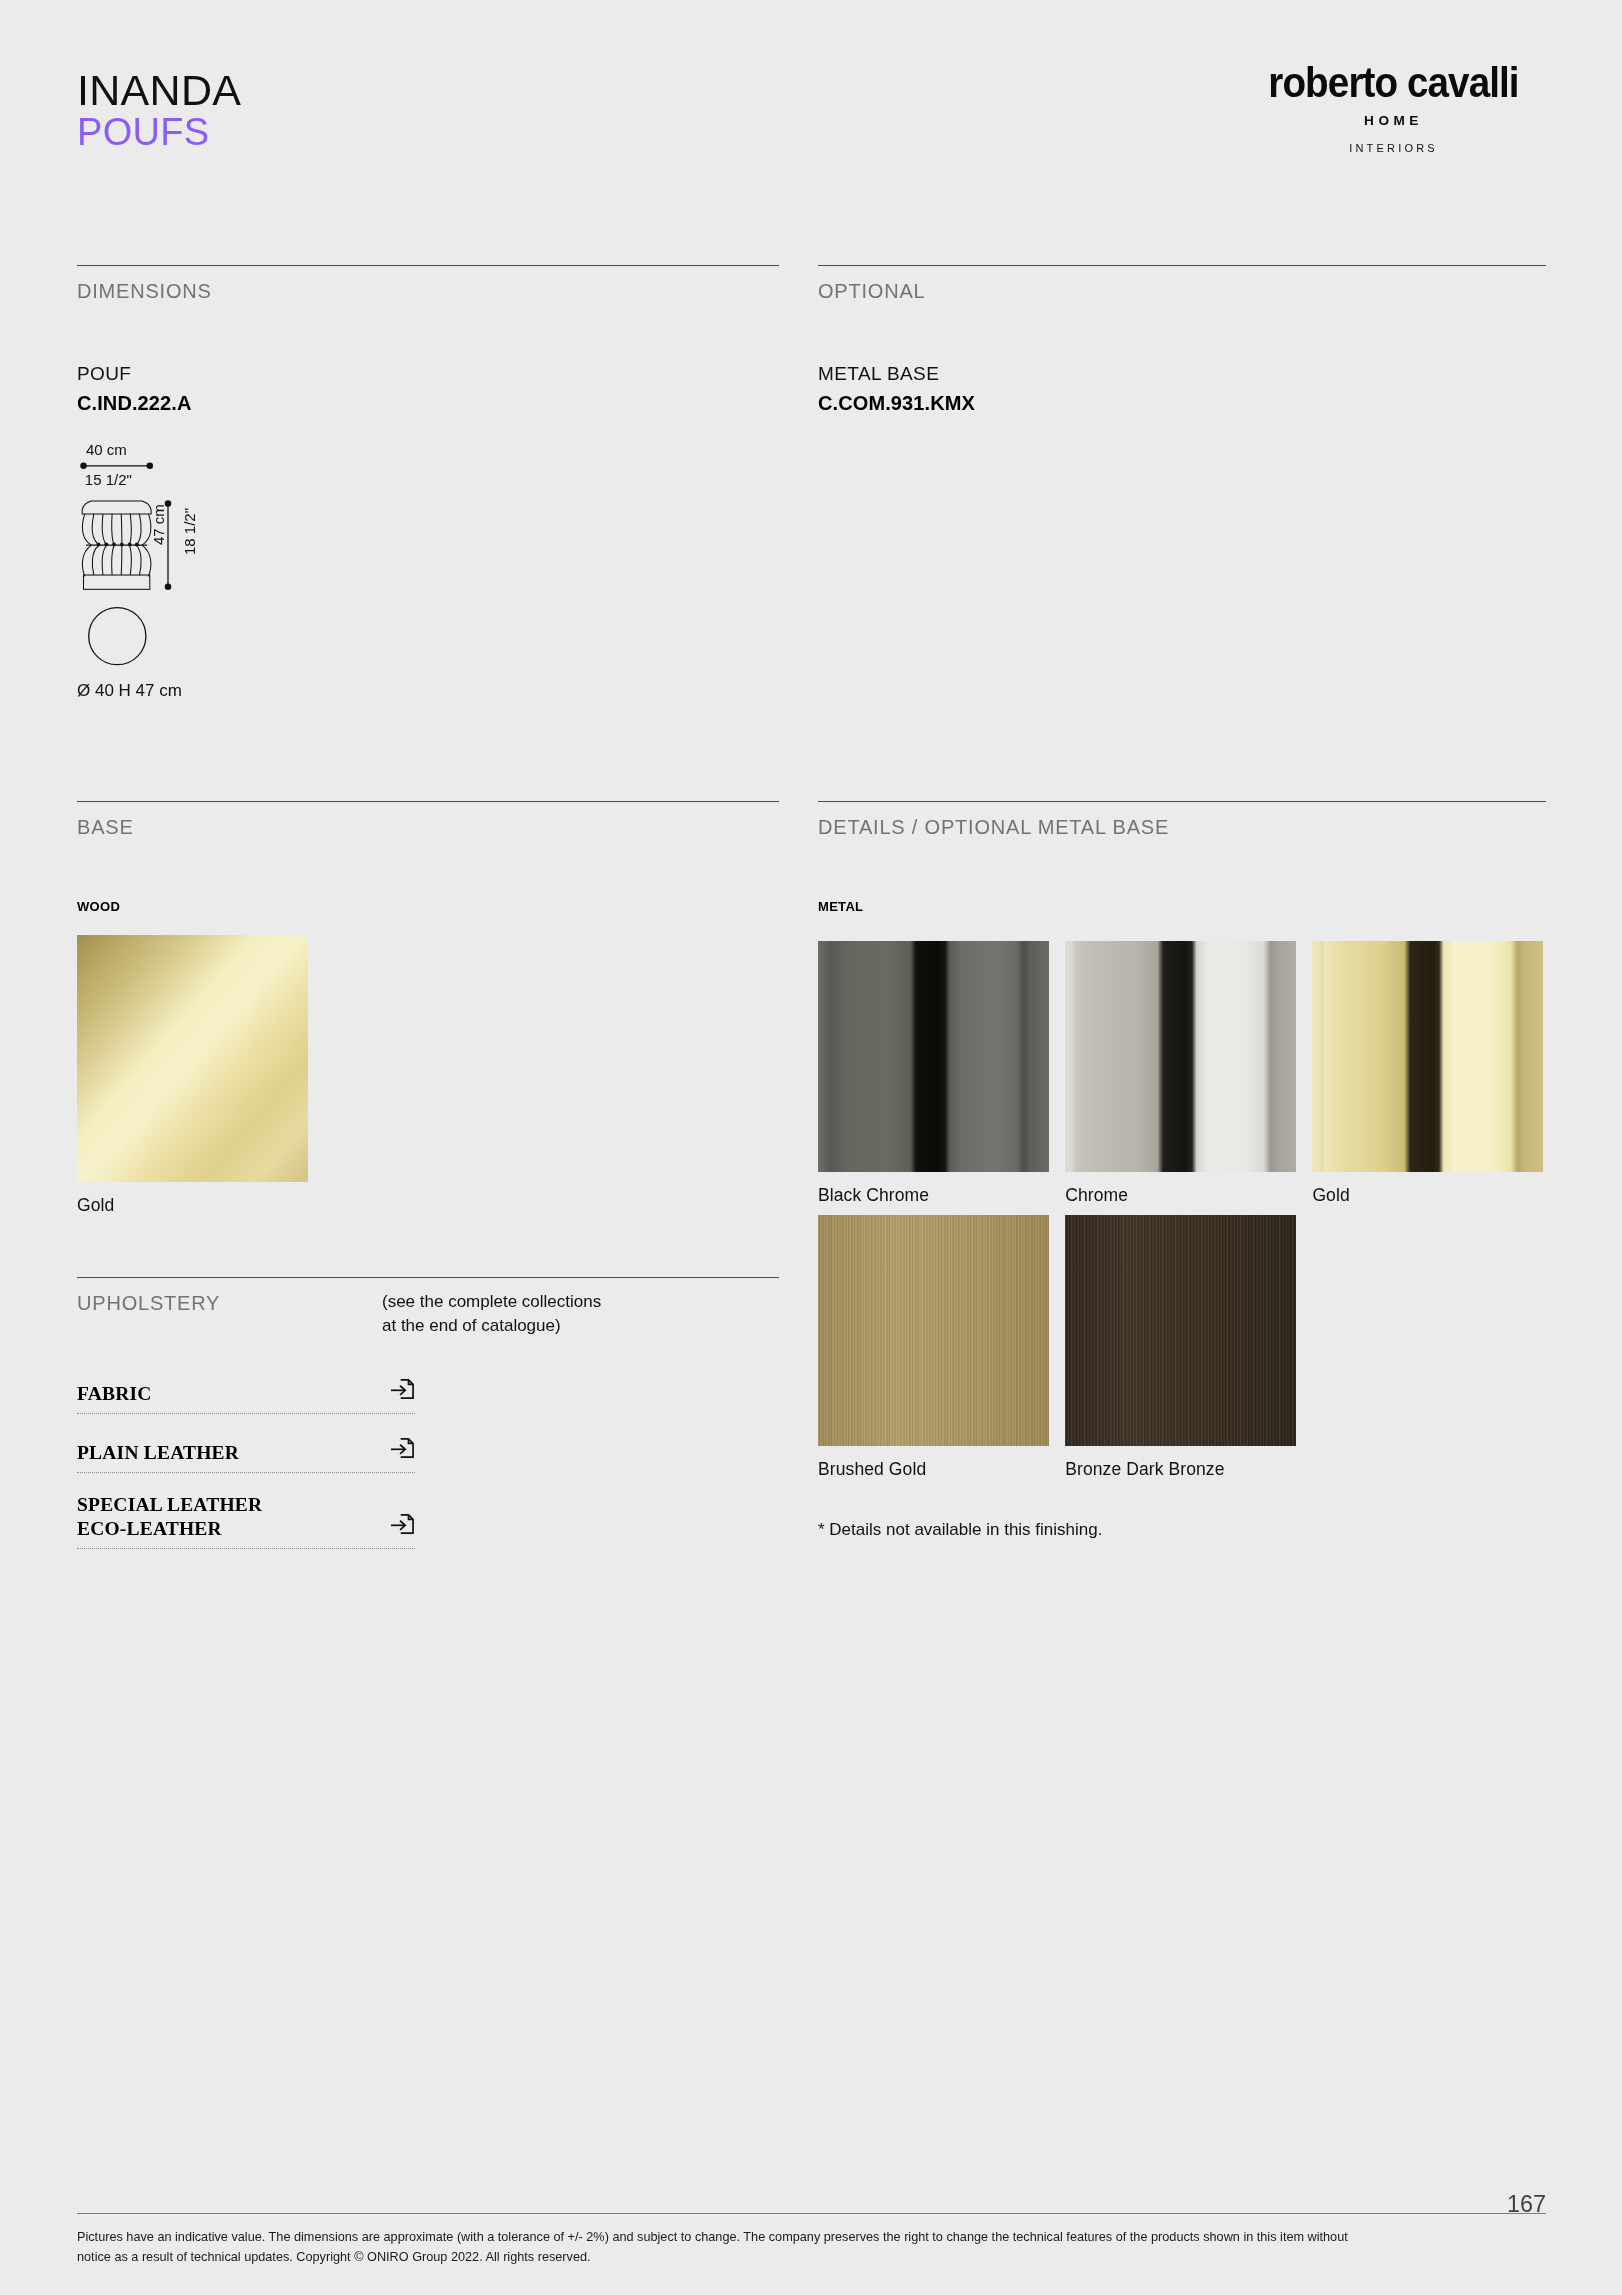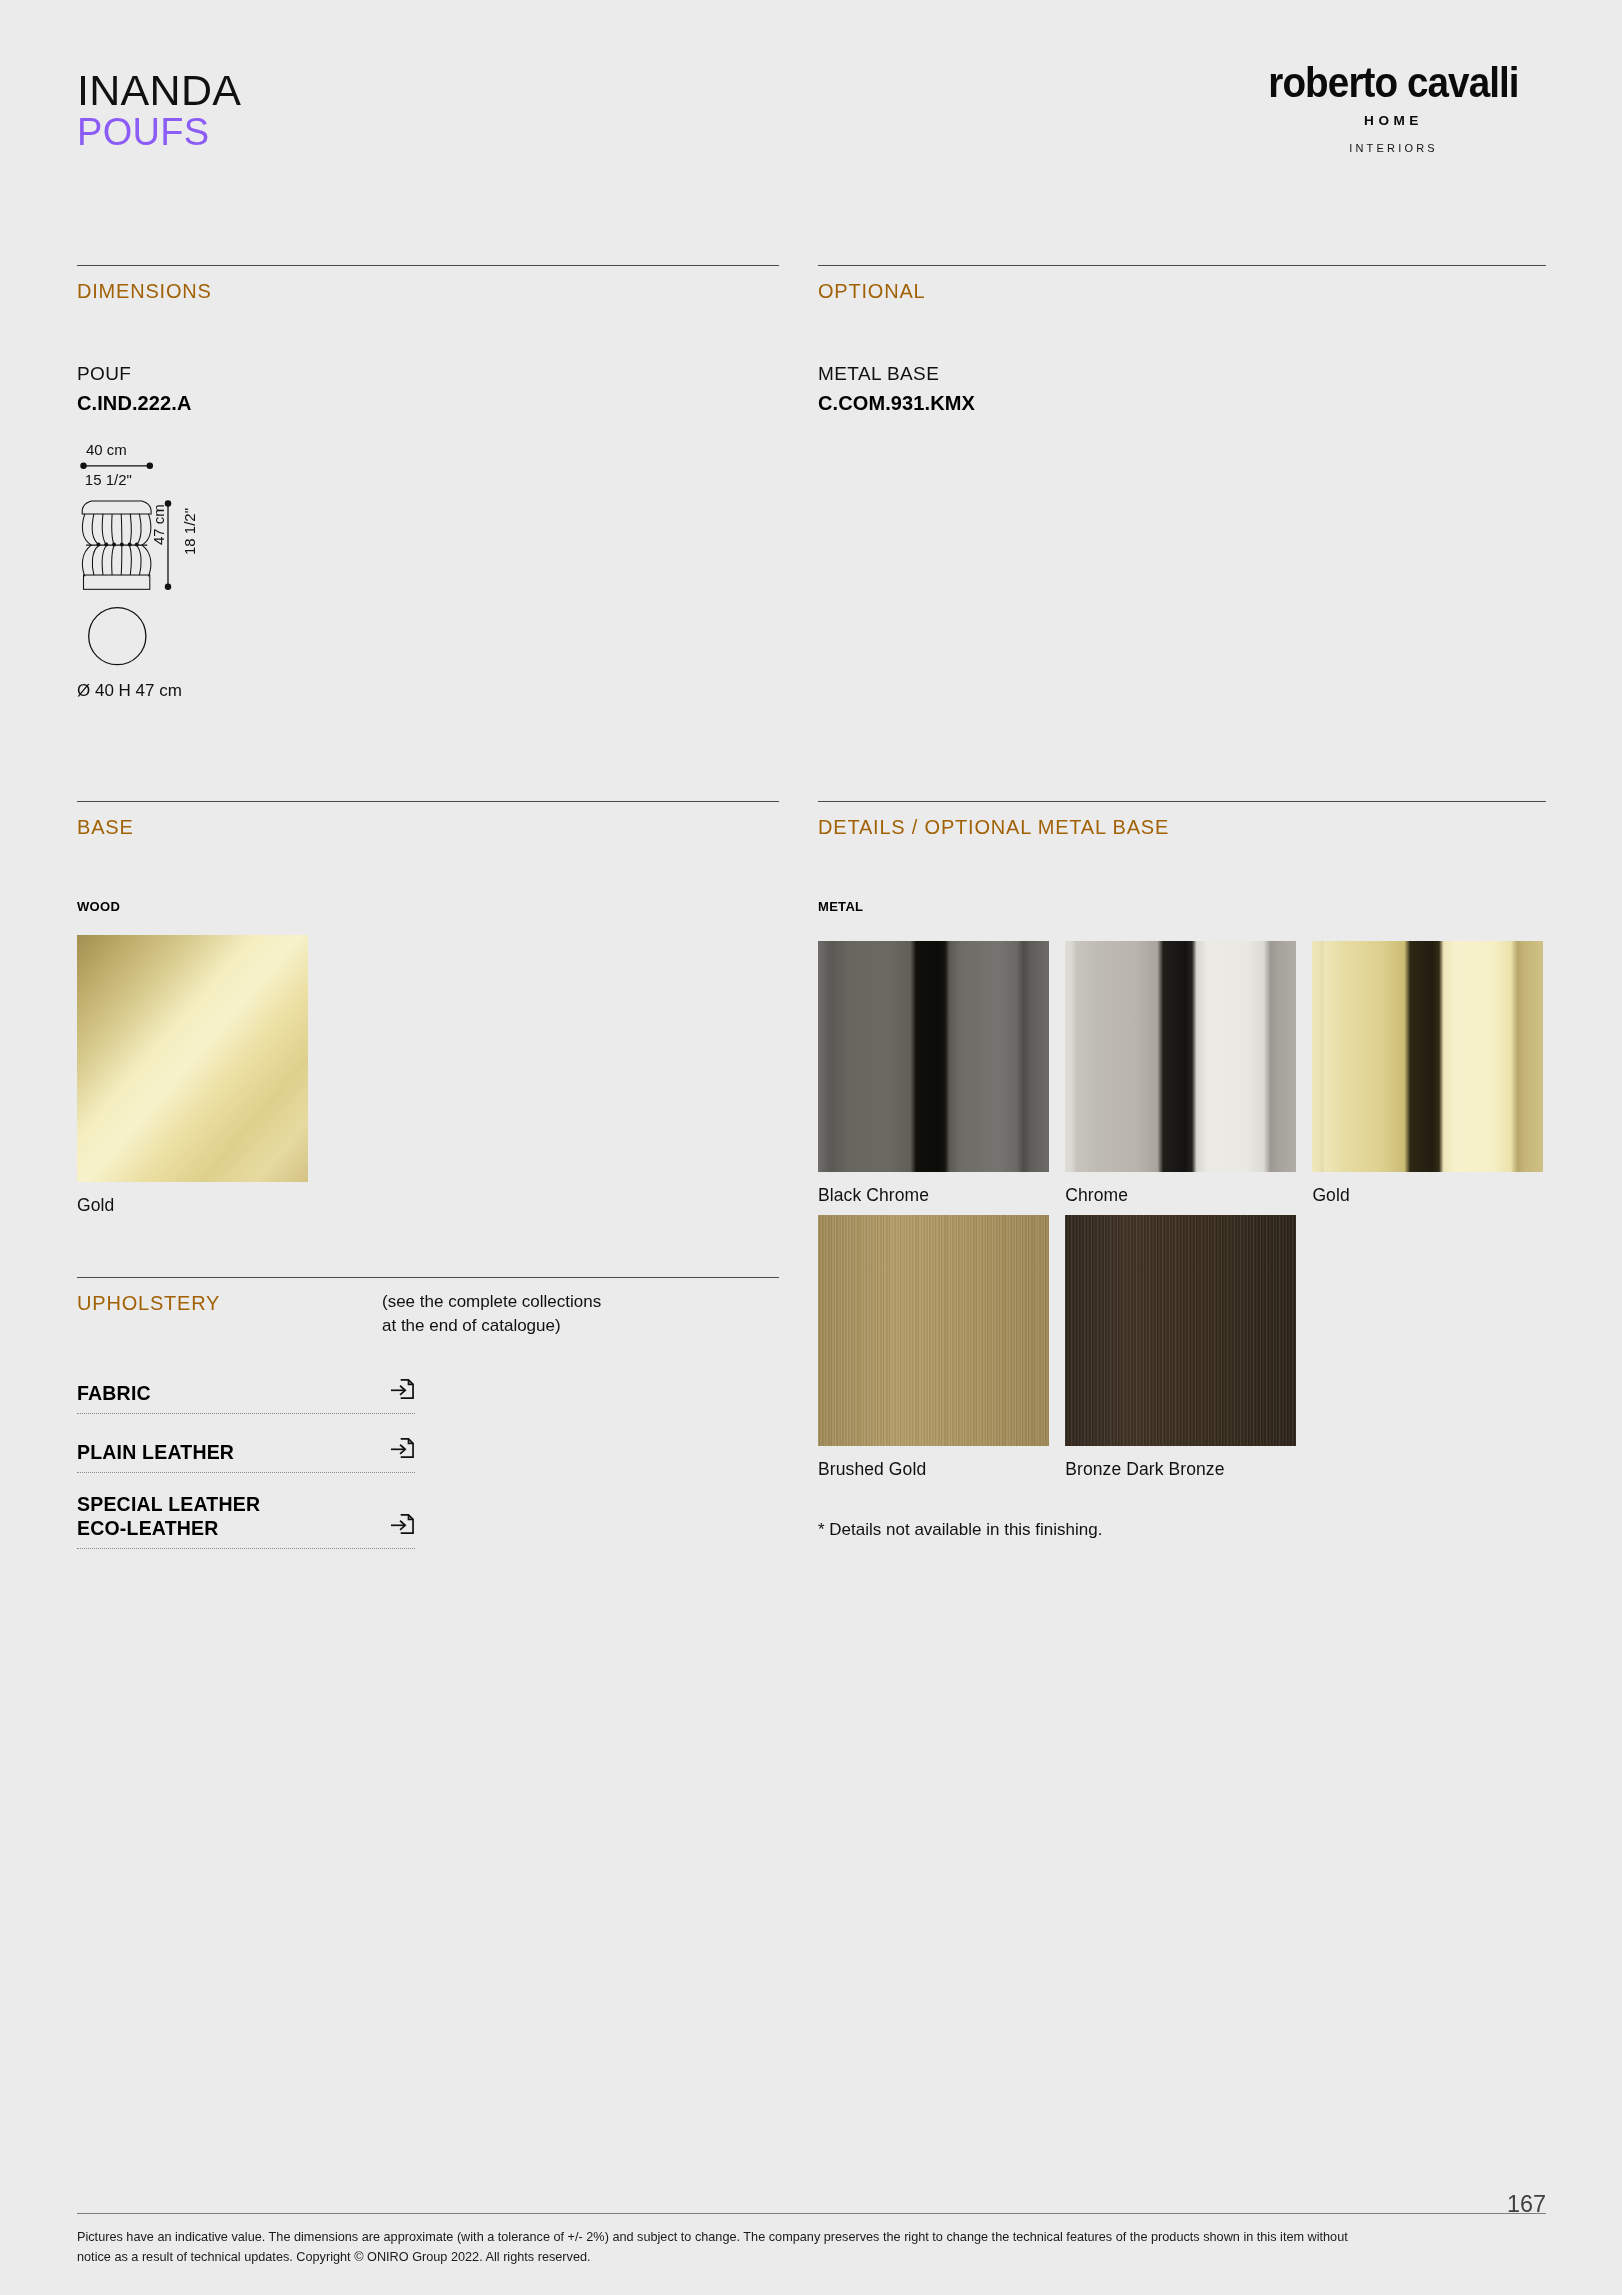--- a/index.html
+++ b/index.html
@@ -75,21 +75,21 @@
 
   
   .rule {
     border-top: 1.3px solid #4a4a4a;
     width: 100%;
   }
   .section-title {
     font-size: 20px;
     font-weight: 300;
     letter-spacing: 0.8px;
-    color: #a16207;
+    color: #737373;
     margin-top: 14.3px;
   }
   .sub-bold {
     font-size: 13px;
     font-weight: 700;
     letter-spacing: 0.3px;
     color: #000;
   }
   .label-light {
     font-size: 19px;
@@ -256,20 +256,21 @@
     margin-bottom: 19.5px;
     min-height: 31px;
   }
   .uph-row:last-child { border-bottom: none; }
   .uph-label {
     font-size: 19.5px;
     font-weight: 700;
     letter-spacing: 0.2px;
     color: #000;
     line-height: 1.22;
+    font-family: Liberation Serif, serif;
   }
   .doc-icon { flex: 0 0 auto; margin-bottom: 1.3px; }
 
   
   .page-number {
     position: absolute;
     right: 77px;
     bottom: 77px;
     font-size: 23.4px;
     font-weight: 300;

